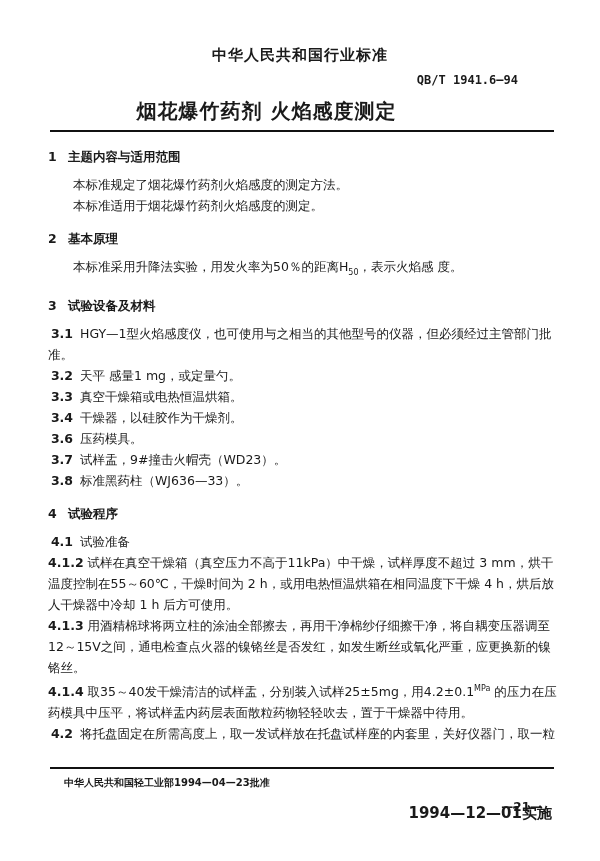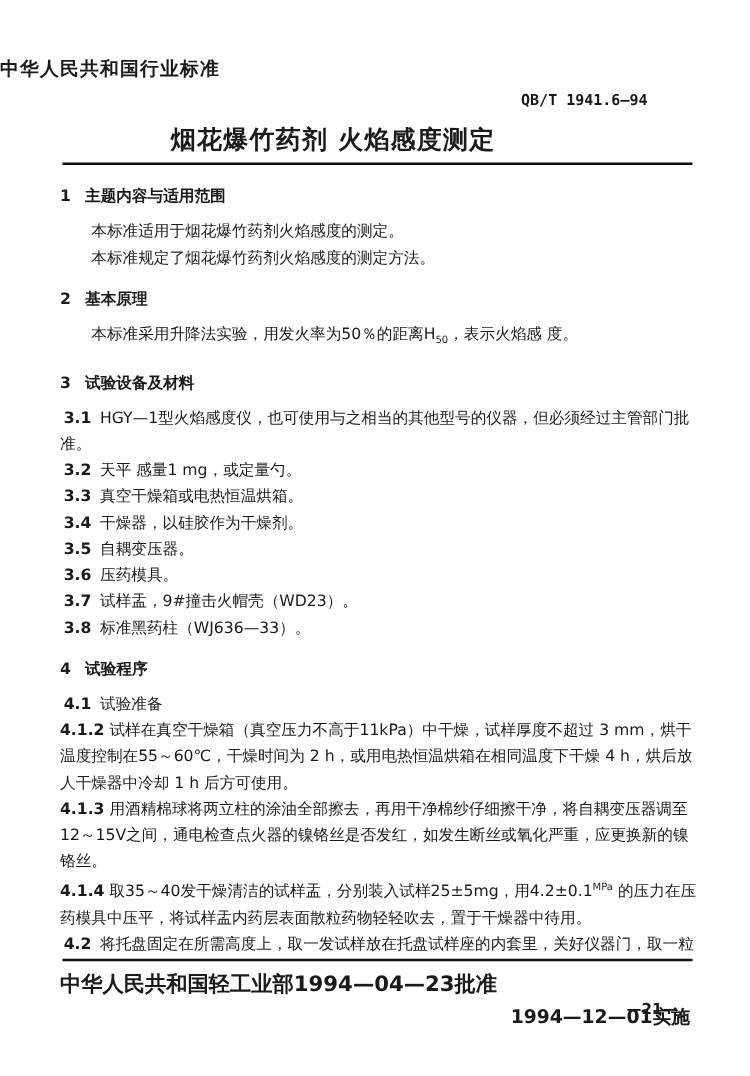--- a/index.html
+++ b/index.html
@@ -2,74 +2,73 @@
 <html><head>
 <meta charset="utf-8">
 <style>
   html, body { margin: 0; padding: 0; }
   body {
     width: 600px; height: 861px; background: #ffffff; color: #1a1a1a;
     font-family: "DejaVu Sans", "Liberation Sans", sans-serif;
     position: relative; overflow: hidden;
   }
   .abs { position: absolute; }
-  .header-org { top: 46px; left: 0; width: 600px; text-align: left; font-size: 15px; font-weight: bold; letter-spacing: 1px; }
+  .header-org { top: 46px; left: 0; width: 600px; text-align: center; font-size: 15px; font-weight: bold; letter-spacing: 1px; }
   .std-code { top: 73px; right: 82px; font-family: "DejaVu Sans Mono", "Liberation Mono", monospace; font-size: 12px; font-weight: bold; }
   .doc-title { top: 98px; left: 0; width: 533px; text-align: center; font-size: 20px; font-weight: bold; letter-spacing: 1px; }
   .rule { left: 50px; width: 504px; height: 2px; background: #111; }
   .rule-top { top: 130px; }
   .rule-bottom { top: 767px; }
   .content { top: 146px; left: 48px; width: 510px; font-size: 12.5px; line-height: 21px; }
   .sec-head { font-weight: bold; margin-top: 0; }
   .sec-head .num { display: inline-block; width: 20px; }
   .para { text-indent: 25px; margin: 0; }
   .item { margin: 0; }
   .item .num { font-weight: bold; display: inline-block; min-width: 28px; margin-right: 4px; text-align: center; }
   .gap-s { height: 7px; }
   .gap-l { height: 12px; }
   sub { font-size: 8px; }
   sup { font-size: 8px; }
-  .footer-left { top: 776px; left: 48px; font-size: 17px; font-weight: bold; }
+  .footer-left { top: 776px; left: 64px; font-size: 10px; font-weight: bold; }
   .footer-right { top: 804px; right: 48px; font-size: 15px; font-weight: bold; }
   .page-num { top: 800px; right: 58px; font-size: 12px; font-weight: bold; text-align: center; }
 </style>
 </head>
 <body>
 
 <div class="abs header-org">中华人民共和国行业标准</div>
 <div class="abs std-code">QB/T 1941.6—94</div>
 <div class="abs doc-title">烟花爆竹药剂  火焰感度测定</div>
 <div class="abs rule rule-top"></div>
 
 <div class="abs content">
 
   <div class="sec-head">
     <span class="num">1</span><span>主题内容与适用范围</span>
   </div>
   <div class="gap-s"></div>
+  <p class="para">本标准规定了烟花爆竹药剂火焰感度的测定方法。</p>
   <p class="para">本标准适用于烟花爆竹药剂火焰感度的测定。</p>
-  <p class="para">本标准规定了烟花爆竹药剂火焰感度的测定方法。</p>
   <div class="gap-l"></div>
 
   <div class="sec-head">
     <span class="num">2</span><span>基本原理</span>
   </div>
   <div class="gap-s"></div>
   <p class="para"><span>本标准采用升降法实验，用发火率为50％的距离H</span><sub>50</sub><span>，表示火焰感 度。</span></p>
   <div class="gap-l"></div>
 
   <div class="sec-head">
     <span class="num">3</span><span>试验设备及材料</span>
   </div>
   <div class="gap-s"></div>
   <p class="item"><span class="num">3.1</span><span>HGY—1型火焰感度仪，也可使用与之相当的其他型号的仪器，但必须经过主管部门批准。</span></p>
   <p class="item"><span class="num">3.2</span><span>天平   感量1 mg，或定量勺。</span></p>
   <p class="item"><span class="num">3.3</span><span>真空干燥箱或电热恒温烘箱。</span></p>
   <p class="item"><span class="num">3.4</span><span>干燥器，以硅胶作为干燥剂。</span></p>
-  <p class="item"><span class="num">3.5</span><span>自耦变压器。</span></p>
   <p class="item"><span class="num">3.6</span><span>压药模具。</span></p>
   <p class="item"><span class="num">3.7</span><span>试样盂，9#撞击火帽壳（WD23）。</span></p>
   <p class="item"><span class="num">3.8</span><span>标准黑药柱（WJ636—33）。</span></p>
   <div class="gap-l"></div>
 
   <div class="sec-head">
     <span class="num">4</span><span>试验程序</span>
   </div>
   <div class="gap-s"></div>
   <p class="item"><span class="num">4.1</span><span>试验准备</span></p>

